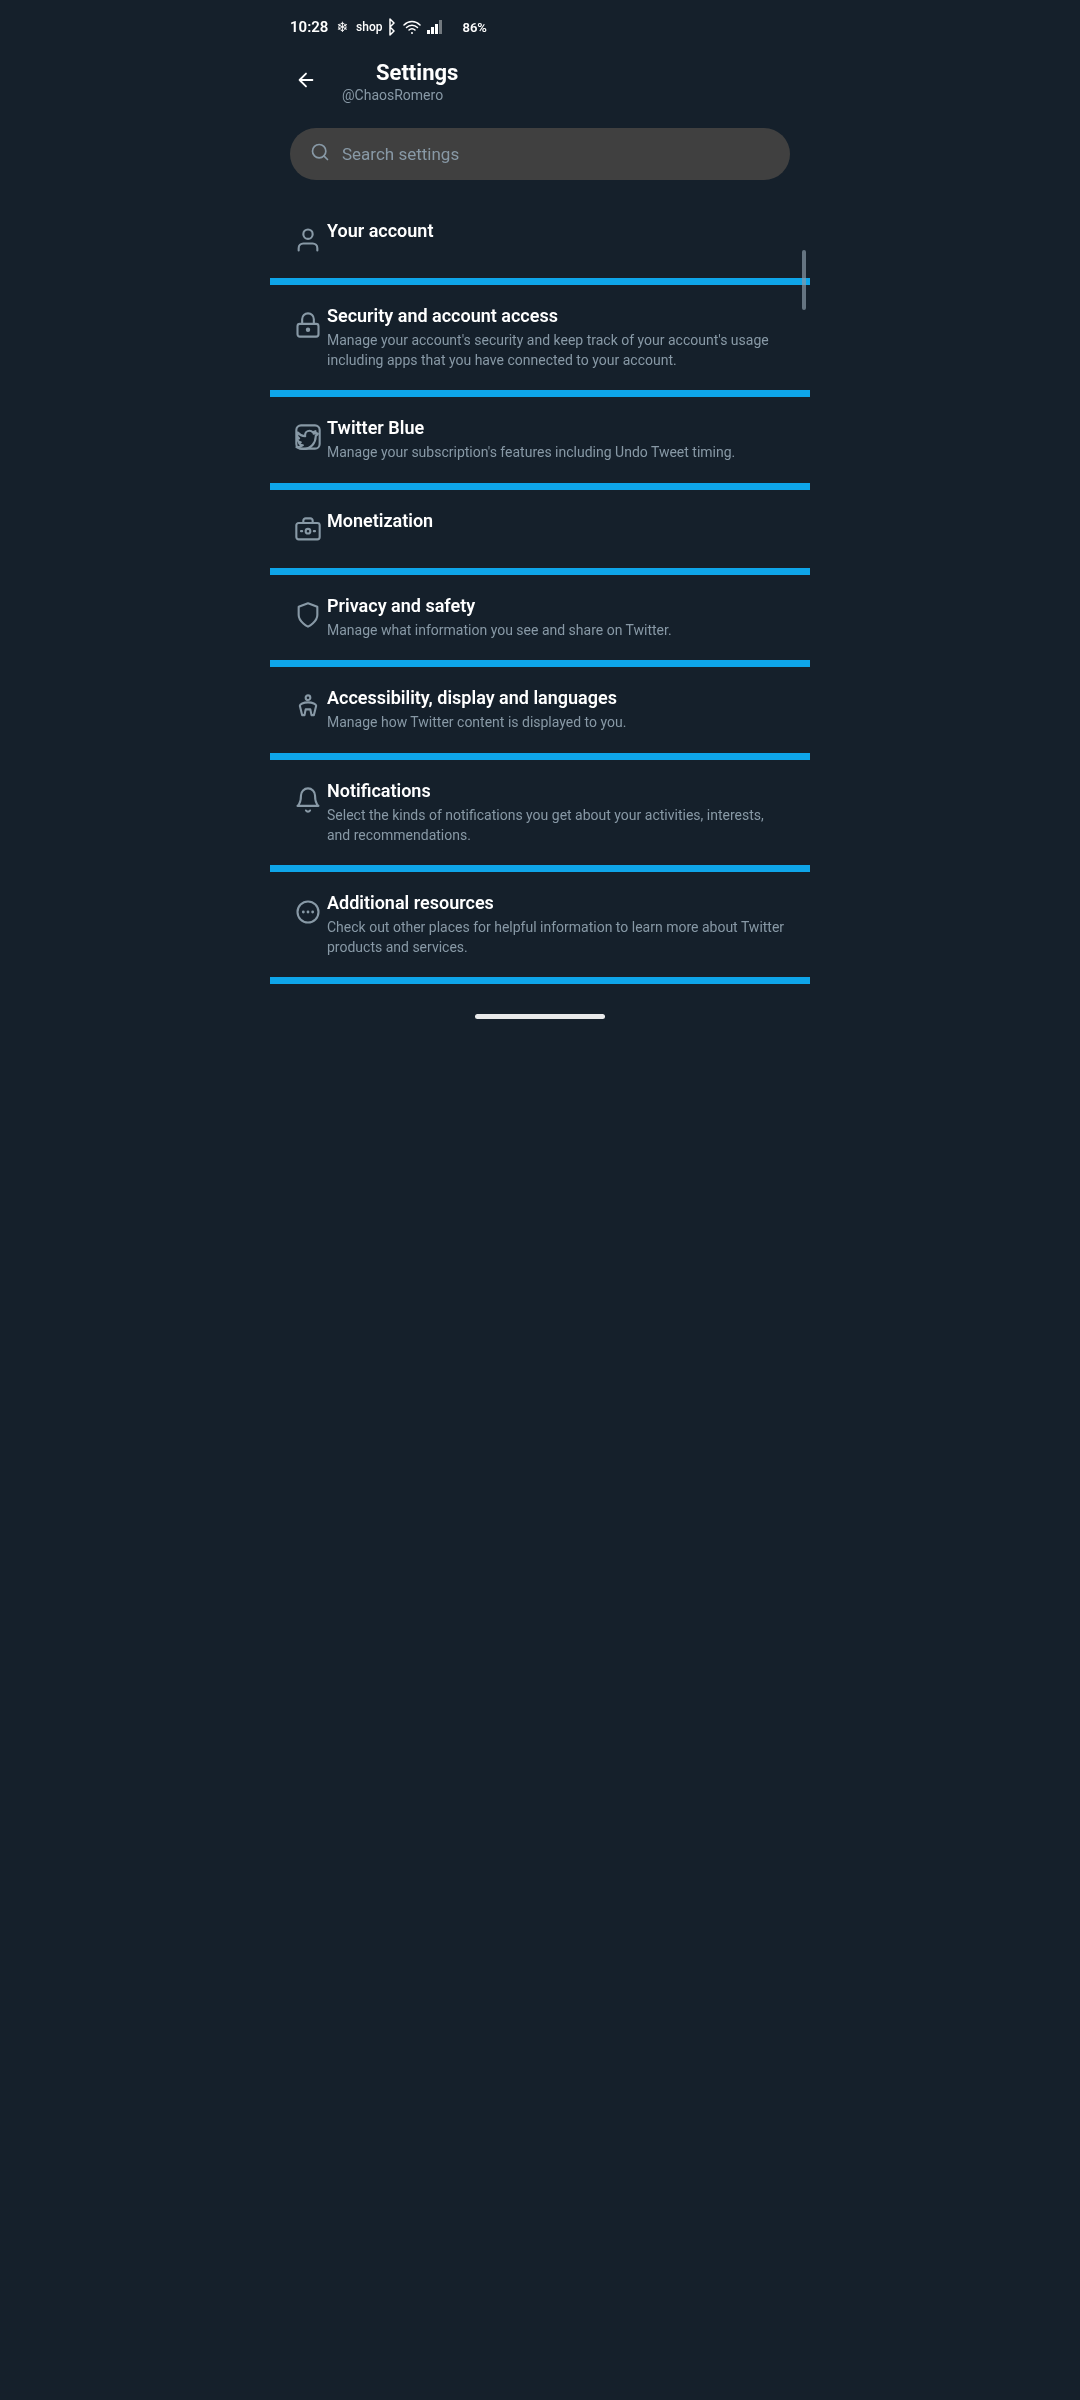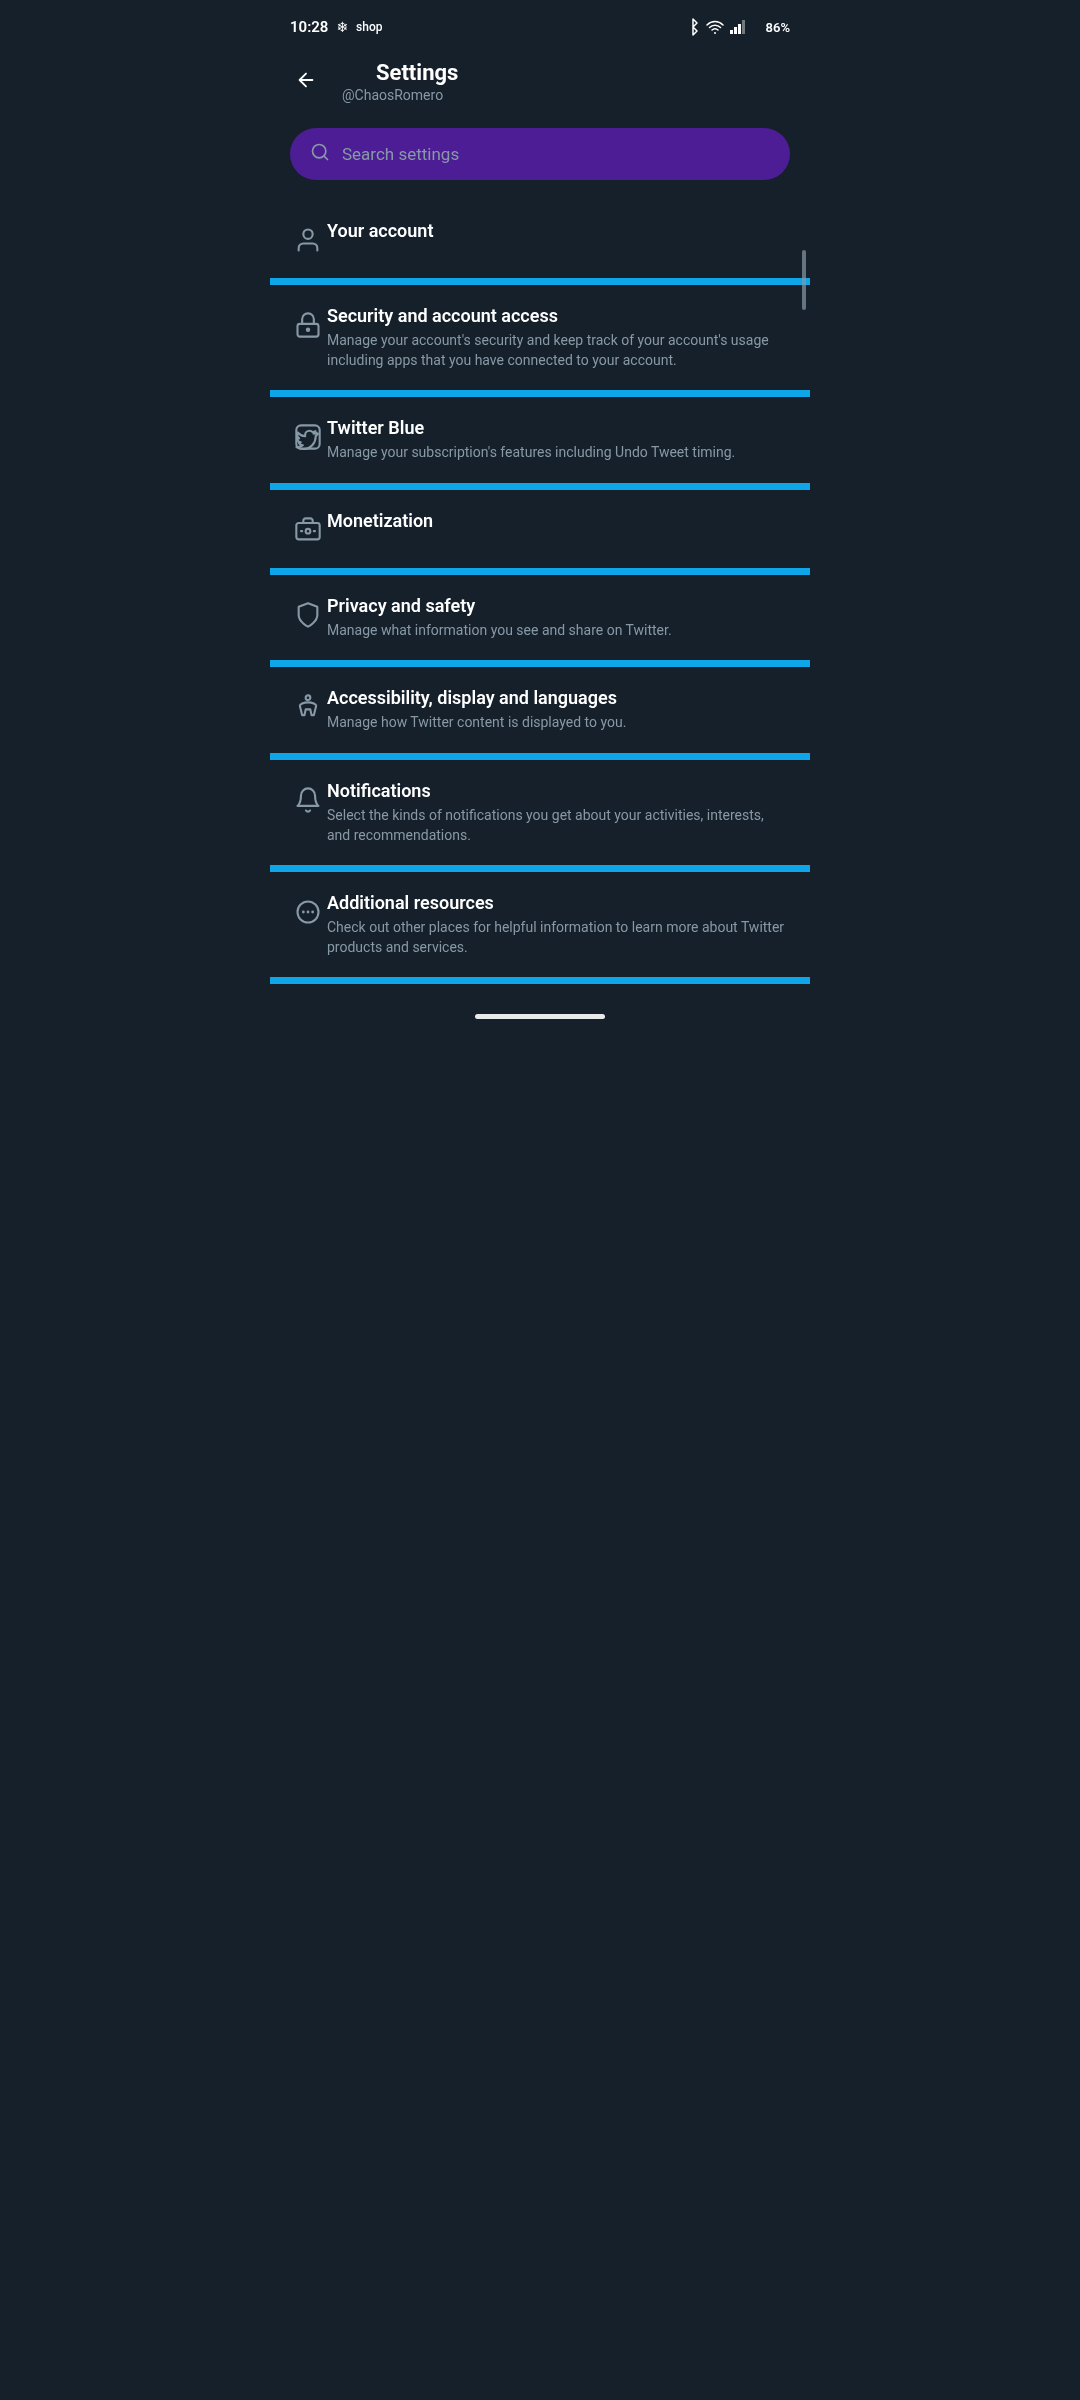--- a/index.html
+++ b/index.html
@@ -16,21 +16,21 @@
       width: 540px;
       min-height: 1200px;
       margin: 0 auto;
       position: relative;
       overflow-x: hidden;
     }
 
     
     .status-bar {
       display: flex;
-      justify-content: space-between;
+      justify-content: flex-start;
       align-items: center;
       padding: 12px 20px 8px 20px;
       height: 50px;
     }
 
     .status-time {
       font-size: 15px;
       font-weight: 600;
       color: #ffffff;
     }
@@ -72,21 +72,21 @@
       color: #8899a6;
       margin-top: 2px;
     }
 
     
     .search-container {
       margin: 10px 20px 20px 20px;
     }
 
     .search-bar {
-      background-color: #4c1d95;
+      background-color: #404040;
       border-radius: 30px;
       display: flex;
       align-items: center;
       padding: 14px 20px;
       gap: 12px;
       cursor: pointer;
     }
 
     .search-icon-wrap {
       color: #8899a6;

